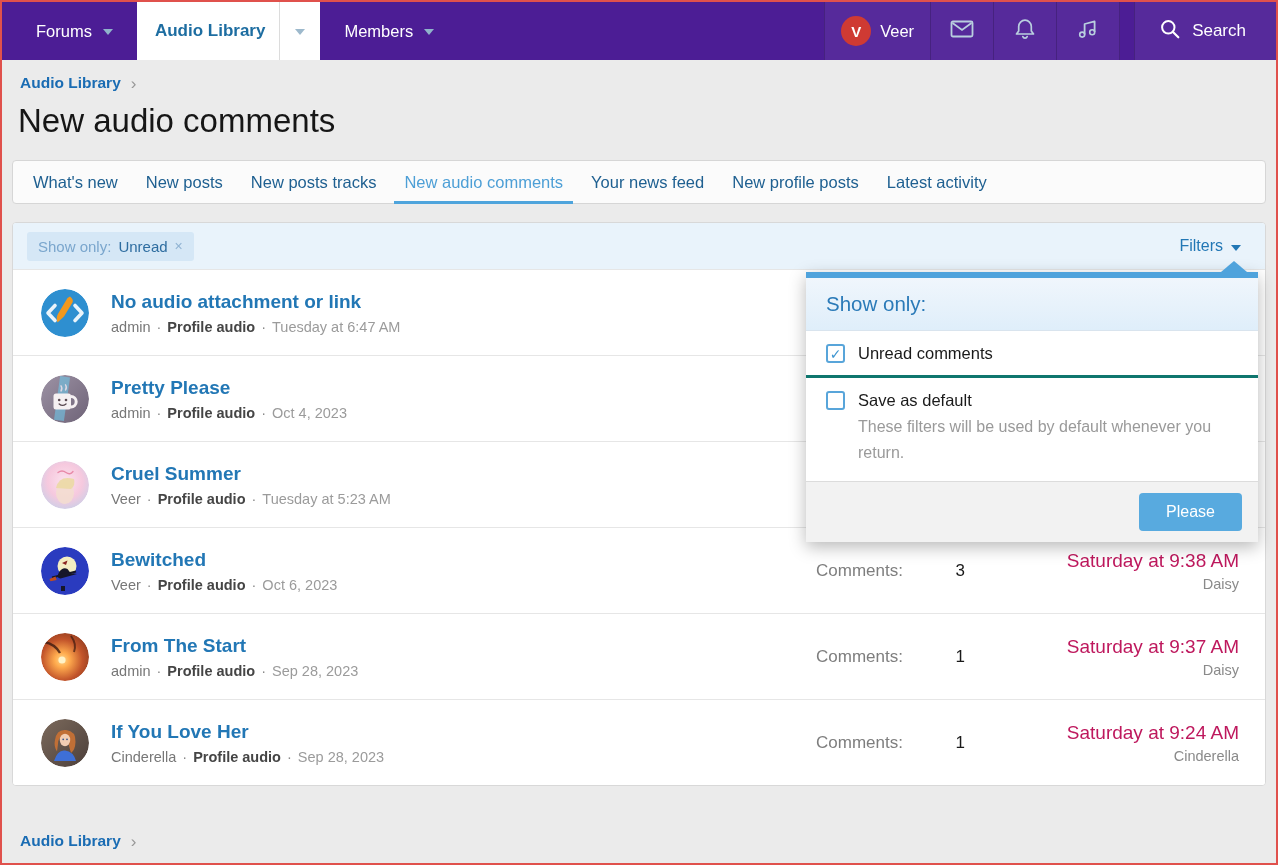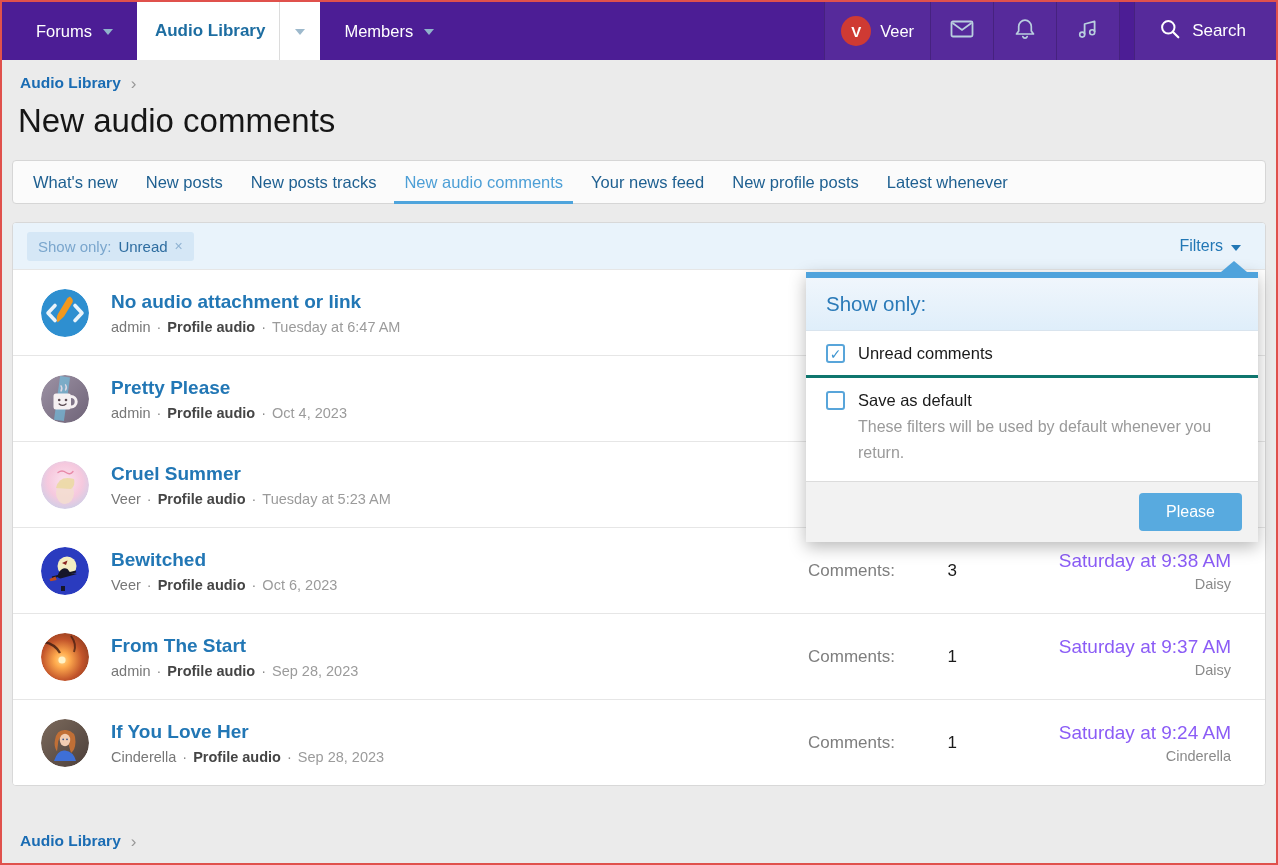--- a/index.html
+++ b/index.html
@@ -46,35 +46,35 @@
   
   .list-box { margin: 18px 10px 0 10px; background: #fff; border: 1px solid #d8d8d8; border-radius: 4px; overflow: hidden; }
   .filter-strip { background: #e9f3fb; display: flex; align-items: center; justify-content: space-between; padding: 0 24px 0 14px; height: 46px; }
   .pill { background: #d5e7f6; border-radius: 3px; padding: 6px 11px; font-size: 15px; display: inline-flex; gap: 7px; align-items: center; cursor: pointer; }
   .pill-label { color: #7aa6cd; }
   .pill-value { color: #2e6da0; }
   .pill-x { color: #8fb3d2; font-size: 14px; cursor: pointer; }
   .filters-toggle { color: #2277b5; font-size: 16px; display: flex; align-items: center; gap: 8px; cursor: pointer; }
   .filters-toggle .tri-down { border-top-color: #2277b5; margin-top: 3px; }
 
-  .row { display: flex; align-items: center; height: 86px; padding: 0 34px 0 28px; border-top: 1px solid #e6e6e6; background: #fff; }
+  .row { display: flex; align-items: center; height: 86px; padding: 0 26px 0 28px; border-top: 1px solid #e6e6e6; background: #fff; }
   .row:first-of-type { border-top: none; }
   .avatar { width: 48px; height: 48px; border-radius: 50%; overflow: hidden; flex: none; margin-right: 22px; cursor: pointer; }
   .avatar svg { display: block; }
   .row-main { flex: 1; min-width: 0; }
   .row-title { color: #2277b5; font-weight: 700; font-size: 19px; text-decoration: none; display: inline-block; margin-bottom: 6px; cursor: pointer; }
   .row-meta { font-size: 14.5px; color: #8a8a8a; display: flex; gap: 6px; align-items: center; }
   .meta-user { color: #777; cursor: pointer; }
   .meta-cat { color: #454545; font-weight: 700; cursor: pointer; }
   .meta-date { color: #9b9b9b; cursor: pointer; }
   .row-comments { display: flex; align-items: center; width: 185px; flex: none; font-size: 17px; }
   .c-label { color: #7e7e7e; }
   .c-count { color: #1a1a1a; margin-left: auto; margin-right: 36px; }
   .row-last { width: 238px; flex: none; text-align: right; }
-  .l-date { color: #8b5cf6; font-size: 19px; text-decoration: none; display: block; margin-bottom: 4px; cursor: pointer; }
+  .l-date { color: #be185d; font-size: 19px; text-decoration: none; display: block; margin-bottom: 4px; cursor: pointer; }
   .l-user { color: #8a8a8a; font-size: 14.5px; }
 
   .crumb.bottom { margin-top: 46px; }
 
   
   .filter-menu { position: absolute; top: 270px; right: 18px; width: 452px; background: #fff; box-shadow: 0 5px 16px rgba(0,0,0,0.28); z-index: 20; }
   .menu-caret { position: absolute; top: -11px; right: 11px; width: 0; height: 0; border-left: 13px solid transparent; border-right: 13px solid transparent; border-bottom: 11px solid #4fa3dc; }
   .menu-accent { height: 6px; background: #4fa3dc; }
   .menu-header { background: linear-gradient(#f0f6fc, #dfeefa); color: #2a7ab8; font-size: 20.5px; padding: 14px 20px; border-bottom: 1px solid #d9e4ee; }
   .menu-option { display: flex; align-items: center; gap: 13px; padding: 13px 20px 12px 20px; font-size: 16.5px; color: #1a1a1a; cursor: pointer; }
@@ -153,21 +153,21 @@
 </div>
 <h1 class="page-title">New audio comments</h1>
 
 <nav class="tabs">
   <div class="tab">What's new</div>
   <div class="tab">New posts</div>
   <div class="tab">New posts tracks</div>
   <div class="tab selected">New audio comments</div>
   <div class="tab">Your news feed</div>
   <div class="tab">New profile posts</div>
-  <div class="tab">Latest whenever</div>
+  <div class="tab">Latest activity</div>
 </nav>
 
 <section class="list-box">
   <div class="filter-strip">
     <span class="pill">
       <span class="pill-label">Show only:</span>
       <span class="pill-value">Unread</span>
       <span class="pill-x">×</span>
     </span>
     <span class="filters-toggle">

